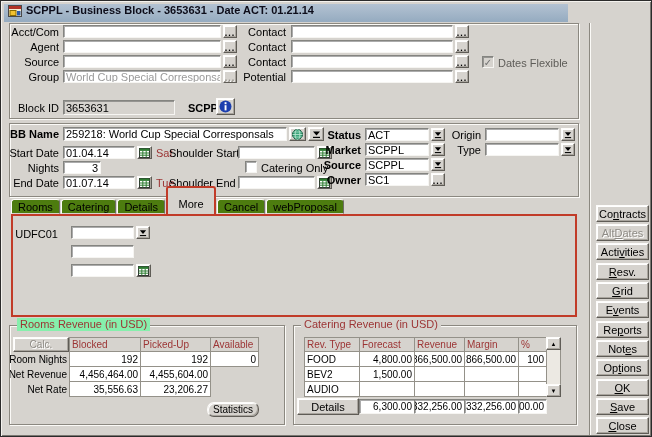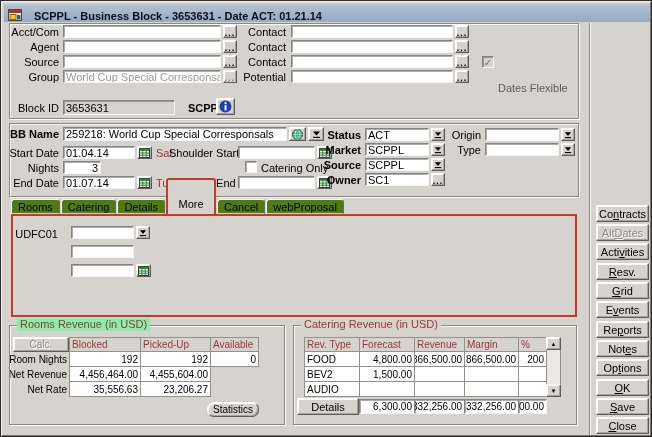--- a/index.html
+++ b/index.html
@@ -5,23 +5,23 @@
   html,body{margin:0;padding:0;background:#9e9a94;}
   *{box-sizing:border-box;}
   .window{
     position:relative;width:652px;height:437px;margin:0 auto;
     background:#d6d3ce;border:1px solid #2b2b2b;
     box-shadow:inset 1px 1px 0 #f4f2ee, inset -1px -1px 0 #7a7771;
     font-family:"Liberation Sans",sans-serif;font-size:11px;color:#000;
     overflow:hidden;
   }
   .titlebar{
-    position:absolute;left:3px;top:3px;width:646px;height:18px;
+    position:absolute;left:3px;top:3px;width:564px;height:18px;
     background:linear-gradient(#b3c2d2,#95abc0);
-    display:flex;align-items:flex-end;gap:12px;padding:0 4px;
+    display:flex;align-items:flex-start;gap:4px;padding:0 4px;
   }
   .titletext{font-weight:bold;font-size:11px;color:#0d0d1a;white-space:nowrap;}
   .frame{position:absolute;border:1px solid #8b8880;box-shadow:1px 1px 0 #fbfaf7, inset 1px 1px 0 #fbfaf7;}
   .lbl{position:absolute;text-align:right;white-space:nowrap;line-height:13px;}
   .llbl{position:absolute;text-align:left;white-space:nowrap;line-height:13px;}
   .b{font-weight:bold;}
   .maroon{color:#9c3434;}
   .fld{
     position:absolute;background:#fff;border:1px solid;border-color:#848480 #f6f5f2 #f6f5f2 #848480;
     box-shadow:inset 1px 1px 0 rgba(70,70,70,.45);
@@ -47,21 +47,21 @@
     font-size:10px;line-height:11px;text-align:center;
   }
   .cbgray{background:#d6d3ce;color:#6e6e6e;}
   .tabs{position:absolute;left:10px;top:197px;height:16px;display:flex;align-items:flex-end;z-index:2;}
   .tab{
     height:15px;padding:1px 6px 0;background:#4d7c0f;margin-right:1px;
     border:1px solid;border-color:#fdfcfa #6f6c66 #d6d3ce #fdfcfa;
     border-radius:3px 3px 0 0;font-size:11px;white-space:nowrap;
   }
   .tab.active{
-    position:relative;z-index:3;height:36px;padding-top:18px;
+    position:relative;z-index:3;height:28px;padding-top:10px;
     border:2px solid #c13b28;border-bottom:none;background:#d6d3ce;text-align:center;
   }
   .redbox{position:absolute;left:10px;top:213px;width:566px;height:103px;border:2px solid #c13b28;}
   .hdrcell{
     position:absolute;background:#d6d3ce;border:1px solid #949189;
     color:#9c3434;font-size:10px;display:flex;align-items:center;
     padding:0 2px;white-space:nowrap;overflow:hidden;
   }
   .cell{
     position:absolute;background:#fff;border:1px solid #949189;
@@ -130,21 +130,21 @@
 
   <div class="lbl" style="left:230px;top:55px;width:55px;">Contact</div>
   <div class="fld" style="left:290px;top:54px;width:162px;height:13px;"></div>
   <div class="btn dots" style="left:454px;top:54px;width:14px;height:13px;">...</div>
 
   <div class="lbl" style="left:230px;top:70px;width:55px;">Potential</div>
   <div class="fld" style="left:290px;top:69px;width:162px;height:13px;"></div>
   <div class="btn dots" style="left:454px;top:69px;width:14px;height:13px;">...</div>
 
   <div class="cb cbgray" style="left:481px;top:55px;">✓</div>
-  <div class="llbl" style="left:497px;top:56px;color:#5e5c58;margin-top:25px;">Dates Flexible</div>
+  <div class="llbl" style="left:497px;top:56px;color:#5e5c58;">Dates Flexible</div>
 
   <div class="lbl" style="left:8px;top:101px;width:50px;">Block ID</div>
   <div class="fld ro" style="left:62px;top:99px;width:112px;height:15px;">3653631</div>
   <div class="llbl b" style="left:187px;top:101px;">SCPPL</div>
   <div class="btn" style="left:215px;top:97px;width:19px;height:17px;">
     <span>
       <svg width="13" height="13" viewBox="0 0 13 13">
         <circle cx="6.5" cy="6.5" r="6" fill="#1c3fae"></circle>
         <rect x="5.6" y="2.2" width="1.9" height="2" fill="#fff"></rect>
         <rect x="5.6" y="5.2" width="1.9" height="5.2" fill="#fff"></rect>
@@ -362,21 +362,21 @@
   <div class="hdrcell" style="left:303px;top:336px;width:56px;height:15px;">Rev. Type</div>
   <div class="hdrcell" style="left:358px;top:336px;width:56px;height:15px;">Forecast</div>
   <div class="hdrcell" style="left:413px;top:336px;width:51px;height:15px;">Revenue</div>
   <div class="hdrcell" style="left:463px;top:336px;width:55px;height:15px;">Margin</div>
   <div class="hdrcell" style="left:517px;top:336px;width:29px;height:15px;">%</div>
 
   <div class="cell" style="left:303px;top:350px;width:56px;height:16px;">FOOD</div>
   <div class="cell num" style="left:358px;top:350px;width:56px;height:16px;">4,800.00</div>
   <div class="cell num" style="left:413px;top:350px;width:51px;height:16px;">9,866,500.00</div>
   <div class="cell num" style="left:463px;top:350px;width:55px;height:16px;">9,866,500.00</div>
-  <div class="cell num" style="left:517px;top:350px;width:29px;height:16px;">200</div>
+  <div class="cell num" style="left:517px;top:350px;width:29px;height:16px;">100</div>
 
   <div class="cell" style="left:303px;top:365px;width:56px;height:16px;">BEV2</div>
   <div class="cell num" style="left:358px;top:365px;width:56px;height:16px;">1,500.00</div>
   <div class="cell num" style="left:413px;top:365px;width:51px;height:16px;"></div>
   <div class="cell num" style="left:463px;top:365px;width:55px;height:16px;"></div>
   <div class="cell num" style="left:517px;top:365px;width:29px;height:16px;"></div>
 
   <div class="cell" style="left:303px;top:380px;width:56px;height:16px;">AUDIO</div>
   <div class="cell num" style="left:358px;top:380px;width:56px;height:16px;"></div>
   <div class="cell num" style="left:413px;top:380px;width:51px;height:16px;"></div>

